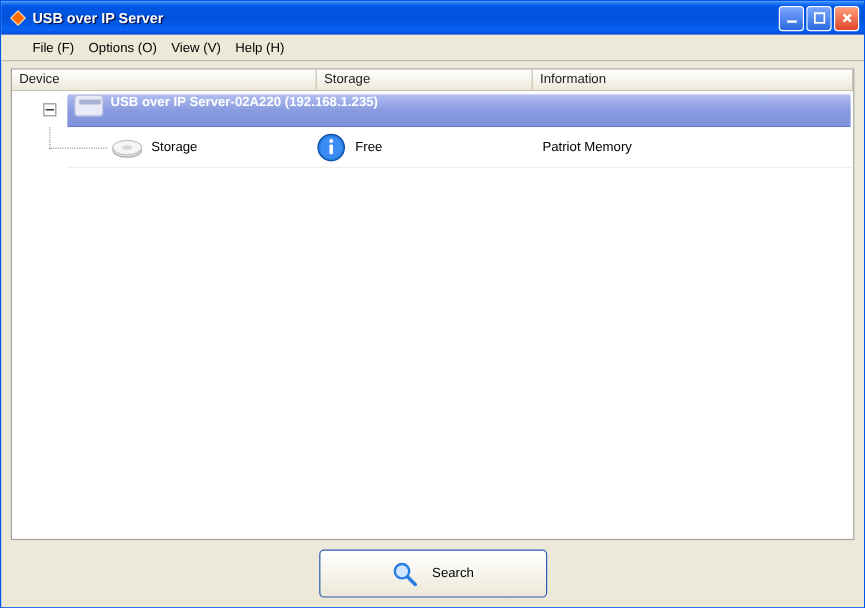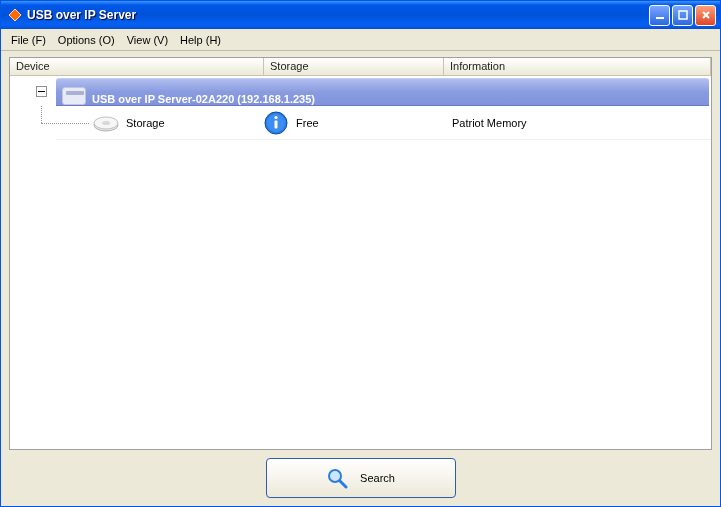--- a/index.html
+++ b/index.html
@@ -12,39 +12,39 @@
     background: linear-gradient(to bottom, #3a95ff 0%, #0057e7 15%, #0052da 50%, #0662f4 85%, #074dd2 100%);
     display: flex; align-items: center; padding: 0 4px 0 6px; color: #fff;
   }
   .titlebar .app-icon { width: 16px; height: 16px; margin-right: 4px; display:flex; align-items:center; justify-content:center; }
   .titlebar .title { font-weight: bold; font-size: 12px; flex: 1; text-shadow: 1px 1px 1px #003; }
   .titlebar .win-btns { display: flex; gap: 2px; }
   .win-btn { width: 21px; height: 21px; border: 1px solid #fff; border-radius: 3px; display:flex; align-items:center; justify-content:center; cursor:pointer; }
   .win-min, .win-max { background: linear-gradient(to bottom, #7ba7ff, #2a69e0); }
   .win-close { background: linear-gradient(to bottom, #ffa07a, #e0452a); }
 
-  .menubar { height: 22px; background: #ece9d8; display: flex; align-items: center; padding: 0 4px; border-bottom: 1px solid #c0bcac; }
+  .menubar { height: 22px; background: #ece9d8; display: flex; align-items: center; padding: 0 20px; border-bottom: 1px solid #c0bcac; }
   .menu-item { padding: 2px 6px; cursor: pointer; }
 
   .client { flex: 1; padding: 6px 8px 8px 8px; display: flex; flex-direction: column; }
 
   .listview { flex: 1; background: #fff; border: 1px solid #a0a0a0; display: flex; flex-direction: column; overflow: hidden; }
   .list-header { height: 18px; background: linear-gradient(to bottom, #ffffff, #ece9d8); border-bottom: 1px solid #c6c3b3; display: flex; }
   .list-header .col { border-right: 1px solid #c6c3b3; padding: 2px 6px; color: #222; }
   .col-device { width: 254px; }
   .col-status { width: 180px; }
   .col-info { flex: 1; }
 
   .list-body { flex: 1; background: #fff; }
 
   .server-row {
     height: 28px;
     background: linear-gradient(to bottom, #b0bdf0 0%, #8a9ce0 50%, #7f92dc 100%);
     border-top: 1px solid #c6cef0; border-bottom: 1px solid #6a7acb;
-    display: flex; align-items: flex-end; color: #fff; font-weight: bold;
+    display: flex; align-items: flex-start; color: #fff; font-weight: bold;
     margin: 2px 2px 0 46px; border-radius: 3px 3px 0 0;
   }
   .server-row .srv-icon { width: 24px; height: 18px; margin: 0 6px 0 6px; background:#e8eaf5; border-radius:3px; border:1px solid #c0c6e0; position:relative; }
   .server-row .srv-icon::after { content:""; position:absolute; left:3px; top:3px; width:18px; height:4px; background:#aab2d4; border-radius:1px; }
   .expand-box {
     position: absolute; left: 26px; margin-top: 0;
     width: 11px; height: 11px; border: 1px solid #919191; background: #fff;
     display: flex; align-items: center; justify-content: center; cursor:pointer;
   }
   .expand-box .minus { width: 7px; height: 1px; background: #000; }

